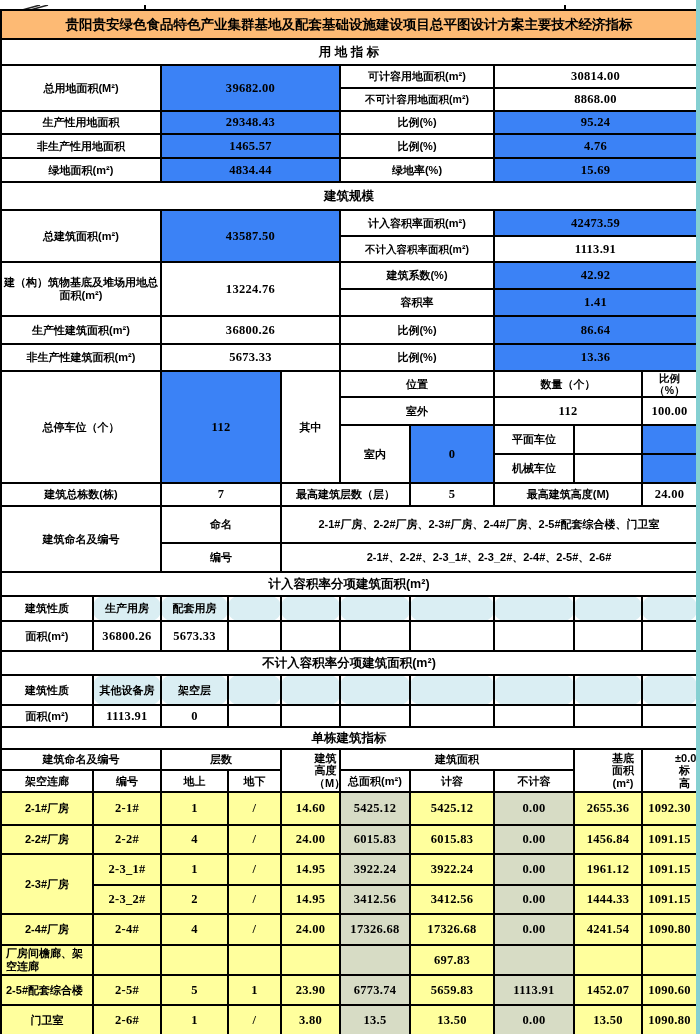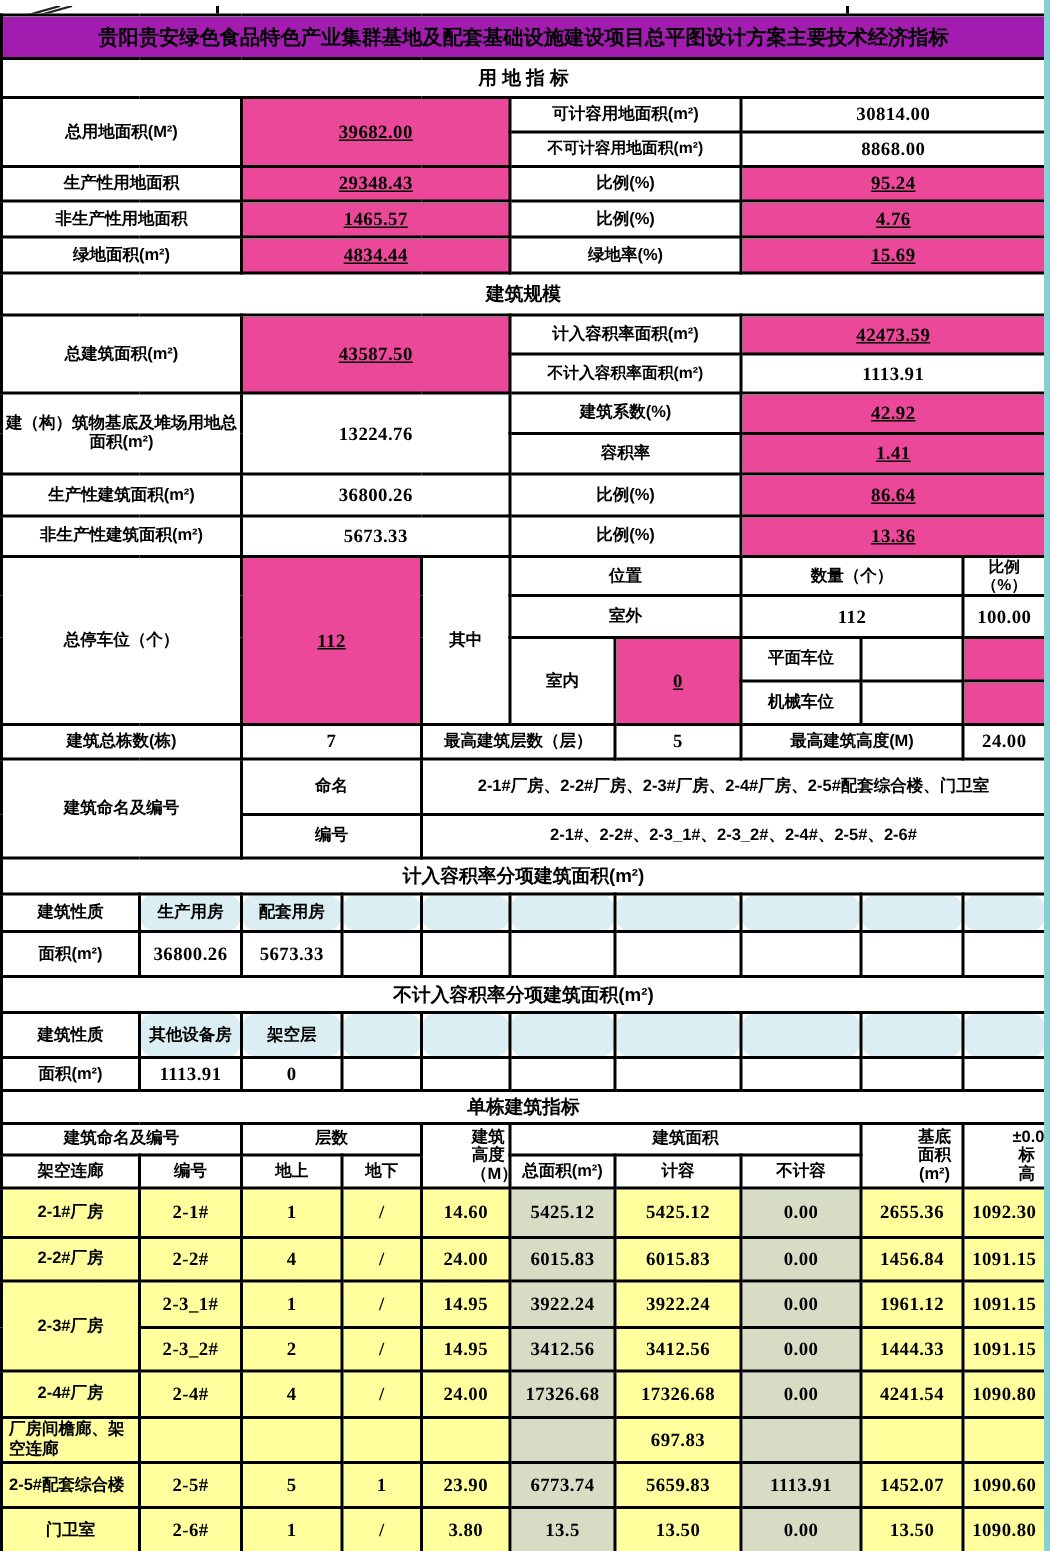--- a/index.html
+++ b/index.html
@@ -8,22 +8,22 @@
     font-family:"Liberation Sans","DejaVu Sans",sans-serif;color:#000;
   }
   .topstrip{position:absolute;top:0;left:0;width:696px;height:9px;background:#fff;}
   .teal-edge{position:absolute;top:0;right:0;width:4px;height:1034px;background:#85d0d2;}
   table{border-collapse:collapse;table-layout:fixed;width:696px;position:absolute;top:9px;left:0;background:#fff;}
   td{border:2px solid #000;text-align:center;vertical-align:middle;padding:0 2px;overflow:hidden;line-height:1.15;}
   .lbl{font-weight:bold;font-size:11px;}
   .sm{font-size:10.5px;}
   .num{font-family:"Liberation Serif","DejaVu Serif",serif;font-weight:bold;font-size:12.5px;letter-spacing:.3px;}
   .sec{font-weight:bold;font-size:12.5px;background:#fff;}
-  .ttl{background:#a21caf;font-weight:bold;font-size:13.5px;margin-left:22px;}
-  .green{background:#ec4899;text-decoration:underline;}
+  .ttl{background:#fdba74;font-weight:bold;font-size:13.5px;margin-left:22px;}
+  .green{background:#3b82f6;}
   .sage{background:#d7dcc5;}
   .yellow{background:#ffff9d;}
   .blue{background:#daeef3;border-radius:11px;}
   .pre{white-space:pre-line;padding-left:32px;}
   .left{text-align:left;padding-left:4px;}
 </style>
 </head>
 <body>
 
 <div class="topstrip">

